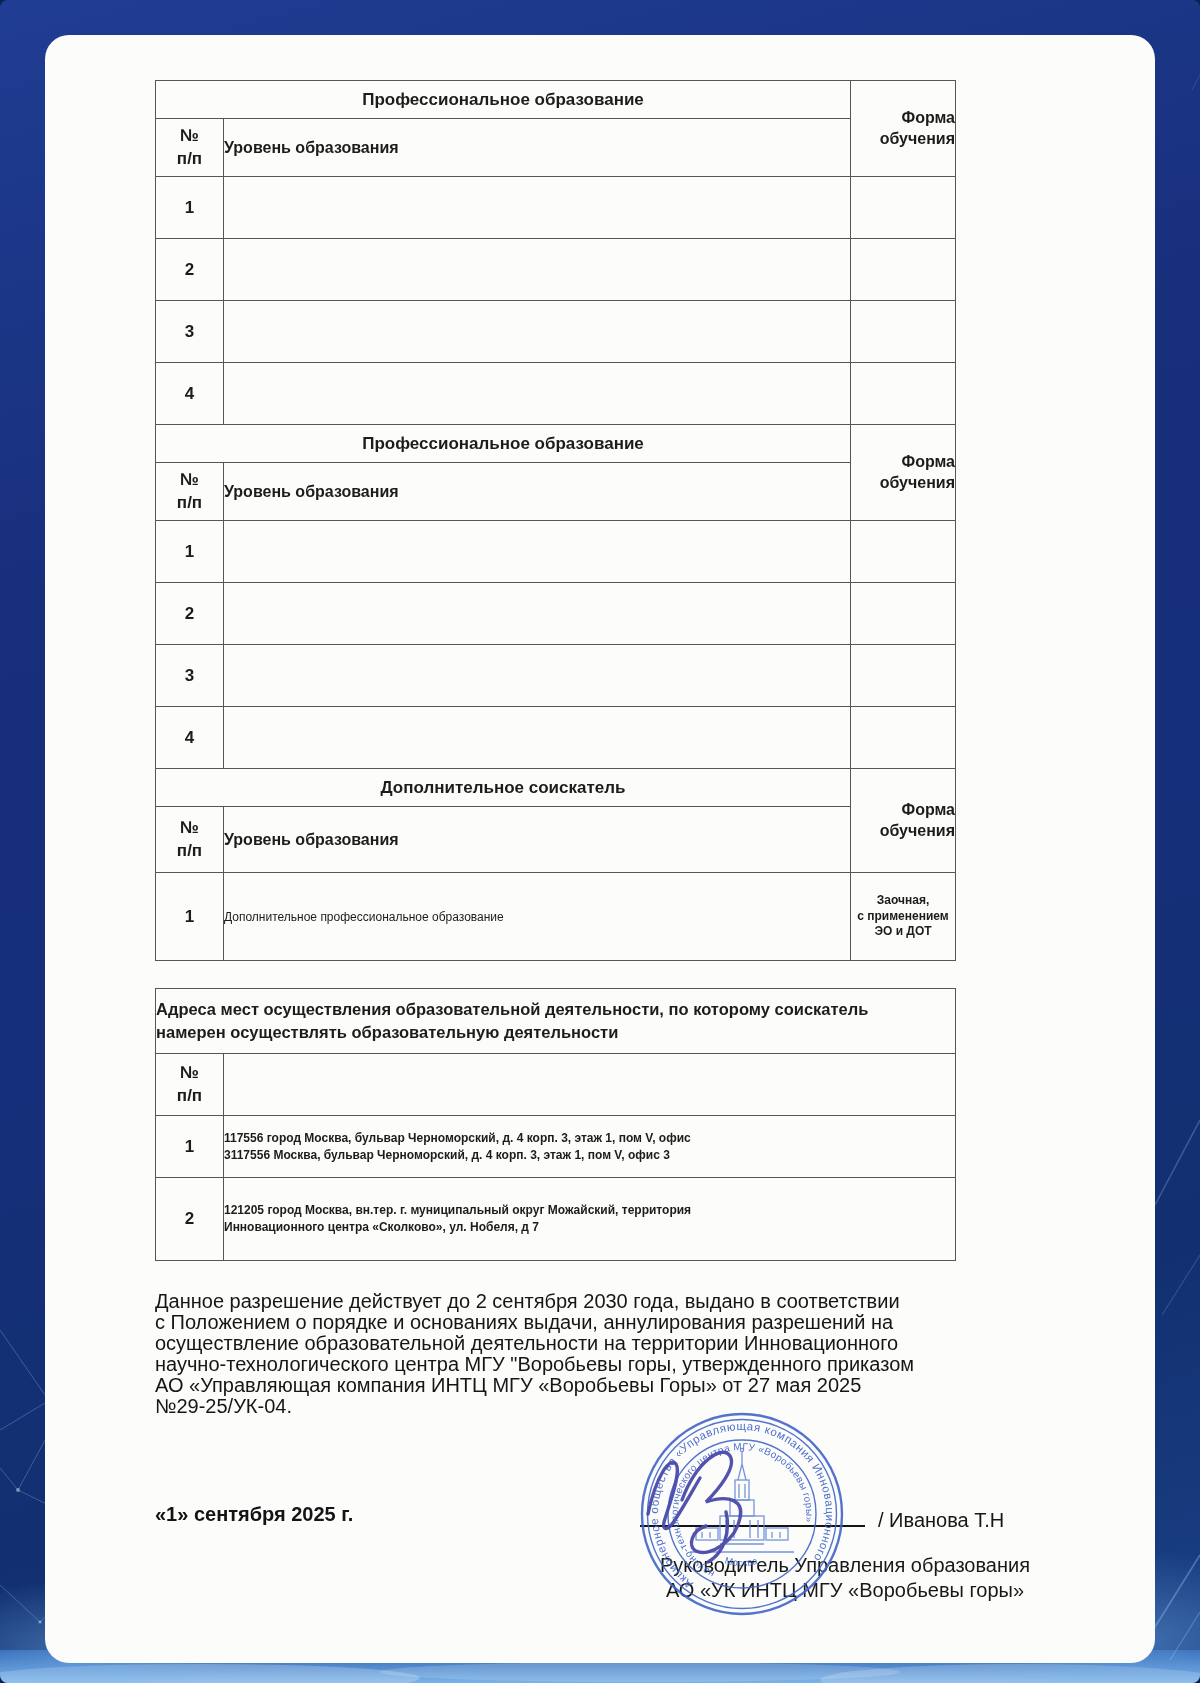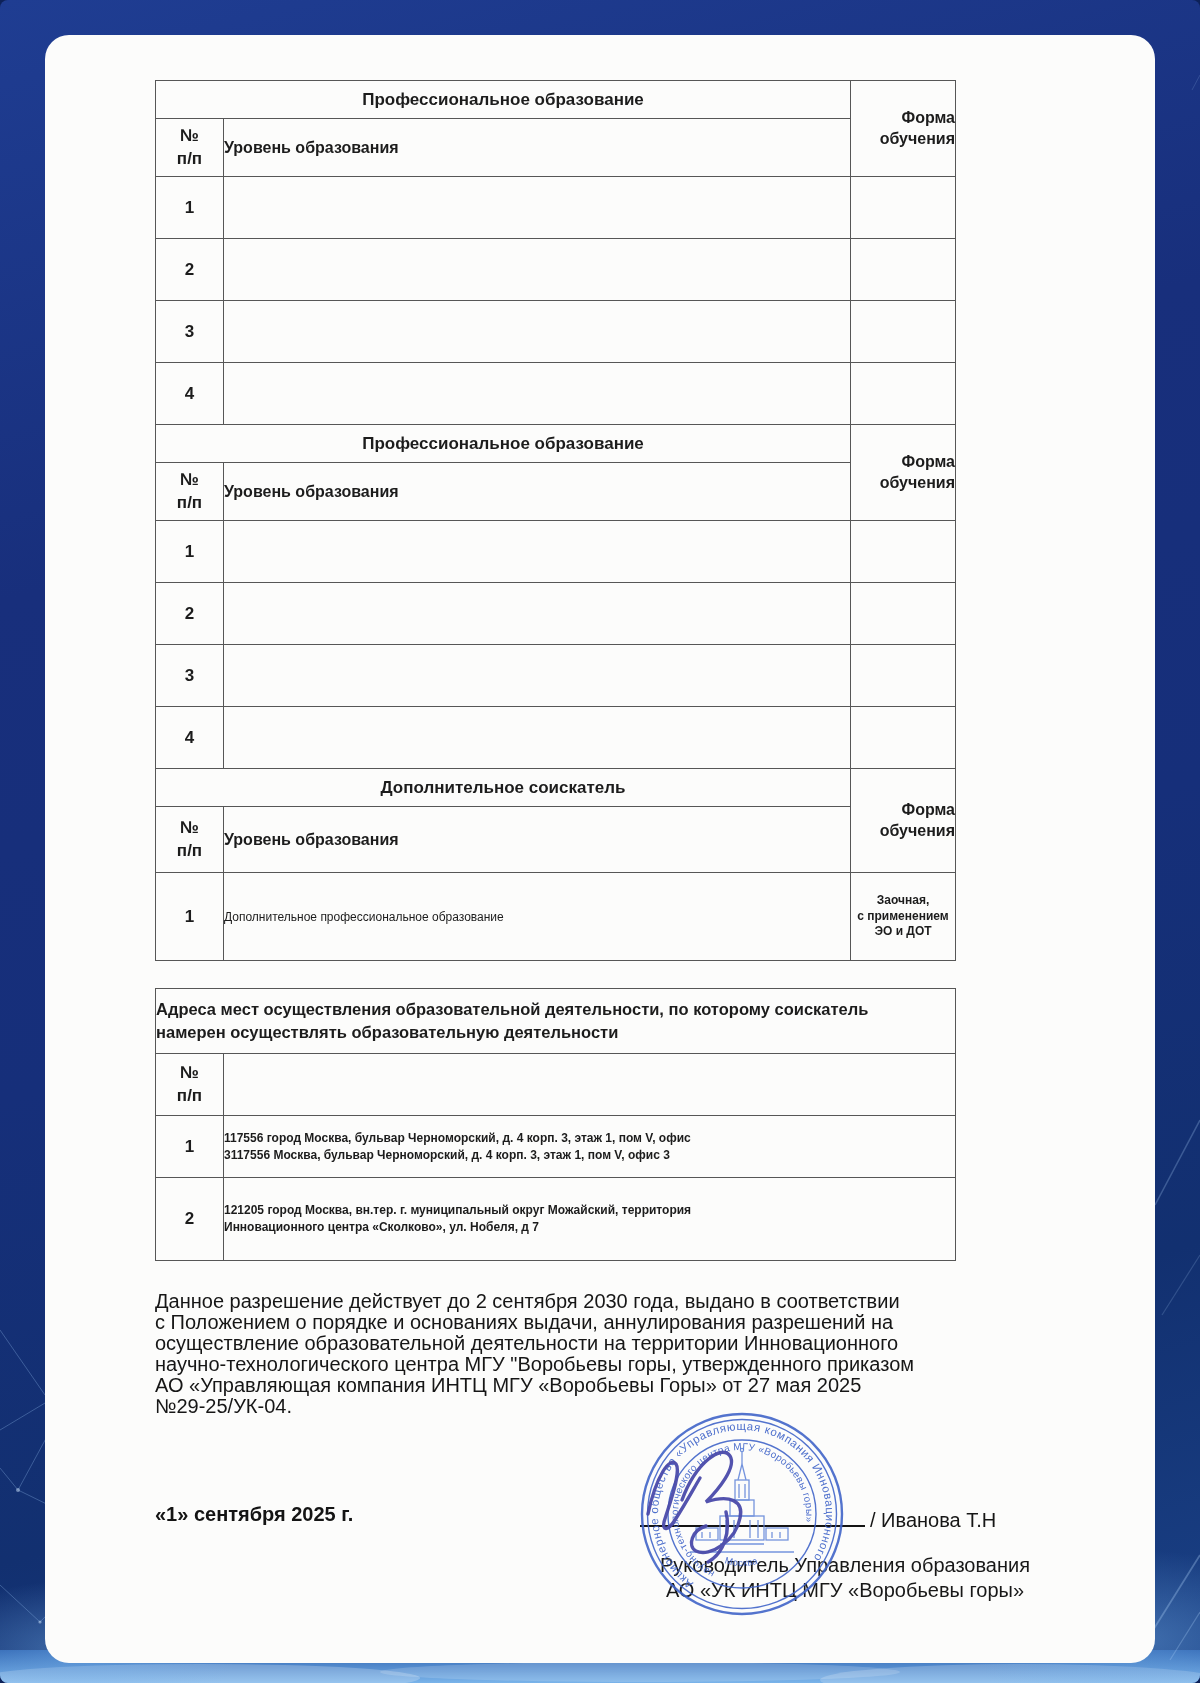--- a/index.html
+++ b/index.html
@@ -39,21 +39,21 @@
   .addr-title{font-weight:bold;font-size:16.5px;line-height:1.4;padding-left:48px;padding-right:20px;}
   .addr-text{font-weight:bold;font-size:12px;line-height:1.4;padding-left:22px;padding-right:14px;}
   
   .paragraph{
     position:absolute;left:110px;top:1256px;width:860px;
     font-size:20px;line-height:21px;color:#161616;
   }
   .date-line{position:absolute;left:110px;top:1468px;font-size:20px;font-weight:bold;color:#141414;}
   .sig-row{position:absolute;left:595px;top:1458px;display:flex;align-items:flex-end;z-index:3;}
   .sig-line{width:225px;height:32px;border-bottom:2px solid #141414;}
-  .sig-name{font-size:20px;color:#161616;margin-left:5px;position:relative;top:5px;}
+  .sig-name{font-size:20px;color:#161616;margin-left:13px;position:relative;top:5px;}
   .sig-title{
     position:absolute;left:520px;top:1518px;width:560px;text-align:center;
     font-size:20px;line-height:24.5px;color:#181818;z-index:3;
   }
   .stamp-svg{position:absolute;left:585px;top:1367px;z-index:4;pointer-events:none;}
   .stamp-svg text{font-family:"Liberation Sans",sans-serif;}
 </style>
 </head>
 <body>
 

